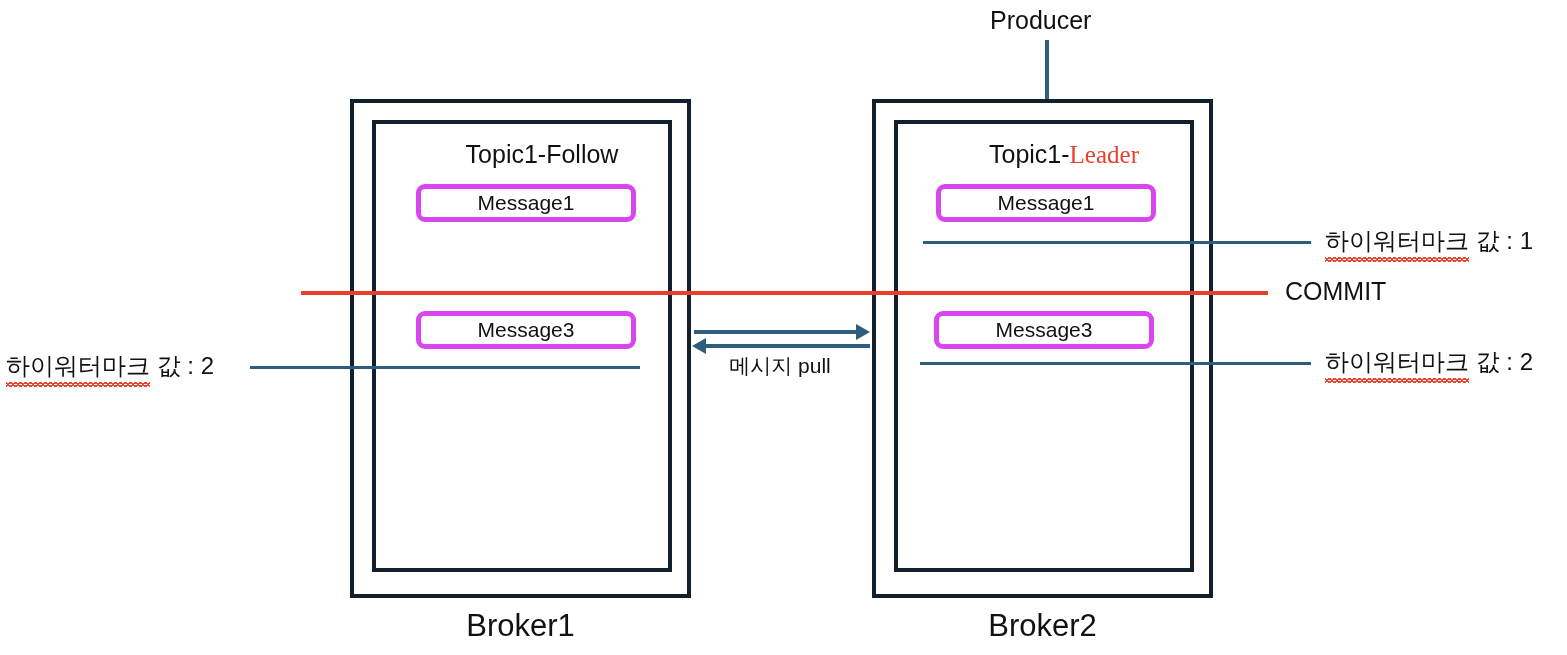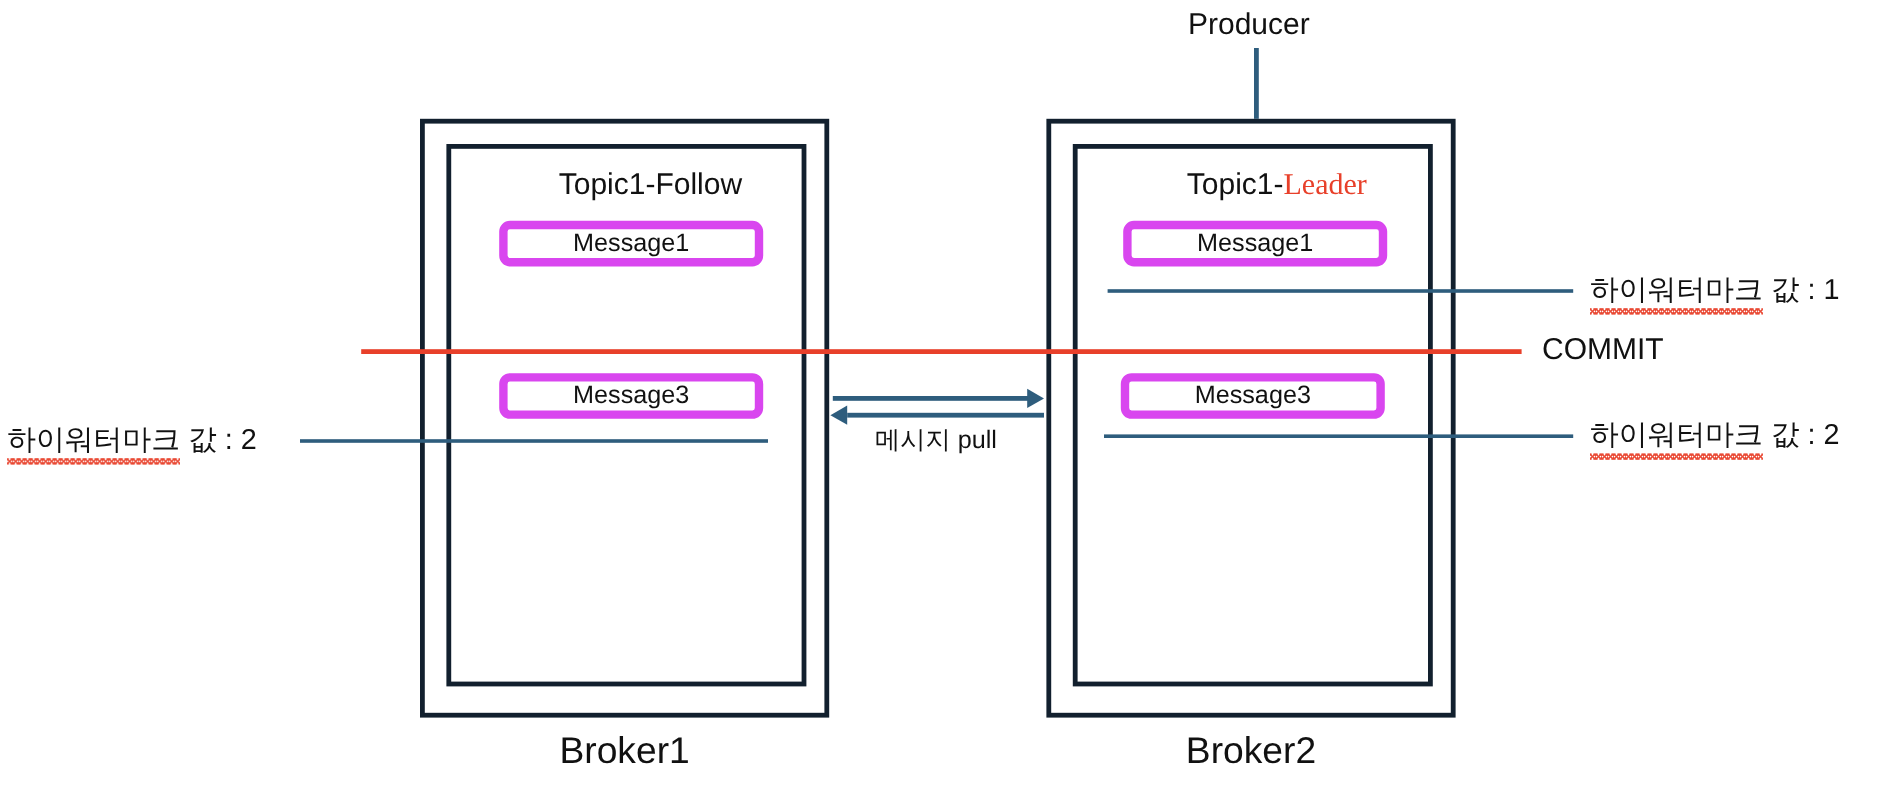--- a/index.html
+++ b/index.html
@@ -46,21 +46,21 @@
     font-size: 25px;
     color: #111111;
     white-space: nowrap;
     padding-left: 40px;
   }
   .topic-title .leader-part { color: #e8402a; font-family: Liberation Serif, serif; }
 
   
   .message-box {
     position: absolute;
-    border: 7px solid #d946ef;
+    border: 5px solid #d946ef;
     border-radius: 9px;
     background: #ffffff;
     display: flex;
     align-items: center;
     justify-content: center;
     font-size: 21px;
     color: #111111;
     white-space: nowrap;
   }
 

